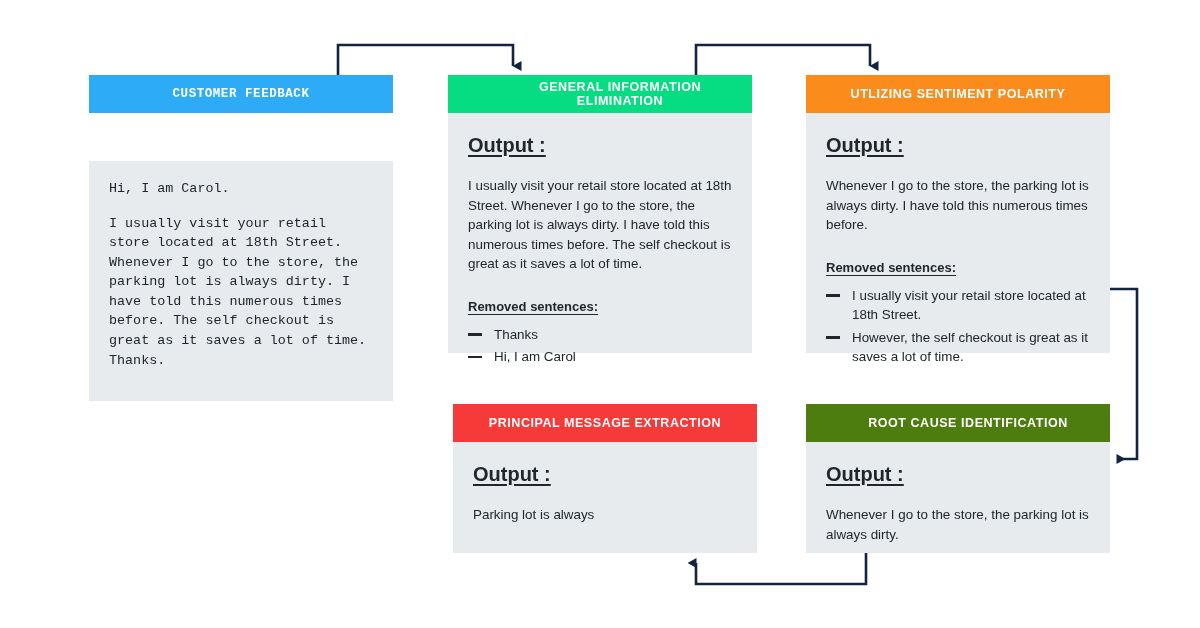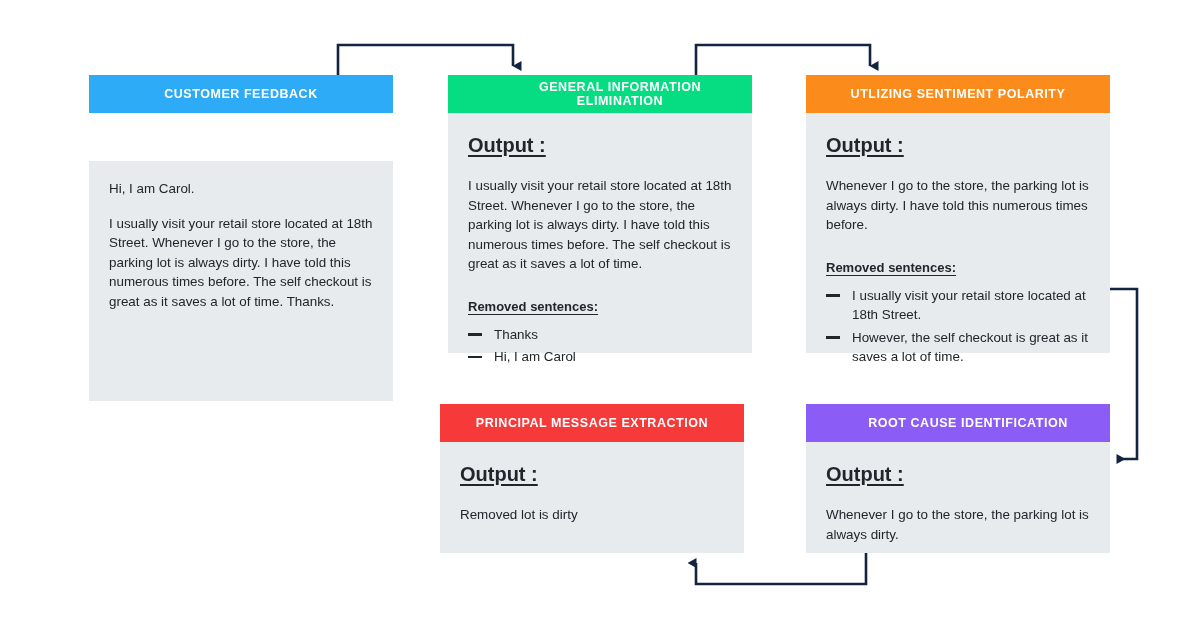--- a/index.html
+++ b/index.html
@@ -125,21 +125,21 @@
 
     <g>
       <path d="M 1096 289 L 1137 289 L 1137 459 L 1117 459" fill="none" stroke="#12243f" stroke-width="2.6" marker-end="url(#arrowLeft)"></path>
     </g>
 
     <g>
       <path d="M 866 539 L 866 584 L 696 584 L 696 563" fill="none" stroke="#12243f" stroke-width="2.6" marker-end="url(#arrowUp)"></path>
     </g>
   </svg>
 
-  <div class="card" style="left:89px; top:75px; width:304px; height:278px;">
+  <div class="card" style="left:89px; top:75px; width:304px; height:278px;font-family:Liberation Mono, monospace;">
     <div class="card-header" style="background:#2EABF7;">
       <span>CUSTOMER FEEDBACK</span>
     </div>
     <div class="card-body" style="height:240px;margin-top:48px;">
       <p class="para">Hi, I am Carol.</p>
       <p class="para">I usually visit your retail store located at 18th Street. Whenever I go to the store, the parking lot is always dirty. I have told this numerous times before. The self checkout is great as it saves a lot of time. Thanks.</p>
     </div>
   </div>
 
   <div class="card" style="left:448px; top:75px; width:304px; height:278px;">
@@ -177,32 +177,32 @@
           <span>I usually visit your retail store located at 18th Street.</span>
         </li>
         <li>
           <span class="dash"></span>
           <span>However, the self checkout is great as it saves a lot of time.</span>
         </li>
       </ul>
     </div>
   </div>
 
-  <div class="card" style="left:440px; top:404px; width:304px; height:112px;">
+  <div class="card" style="left:453px; top:404px; width:304px; height:112px;">
     <div class="card-header" style="background:#F63939;">
       <span>PRINCIPAL MESSAGE EXTRACTION</span>
     </div>
     <div class="card-body" style="height:111px;">
       <span class="output-label">Output :</span>
-      <p class="para">Removed lot is dirty</p>
+      <p class="para">Parking lot is always</p>
     </div>
   </div>
 
   <div class="card" style="left:806px; top:404px; width:304px; height:149px;">
-    <div class="card-header" style="background:#8b5cf6;padding-left:28px;">
+    <div class="card-header" style="background:#4d7c0f;padding-left:28px;">
       <span>ROOT CAUSE IDENTIFICATION</span>
     </div>
     <div class="card-body" style="height:111px;">
       <span class="output-label">Output :</span>
       <p class="para">Whenever I go to the store, the parking lot is always dirty.</p>
     </div>
   </div>
 
 </div>
 

